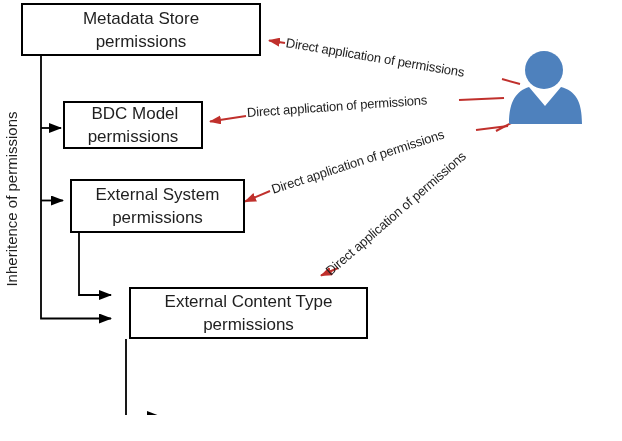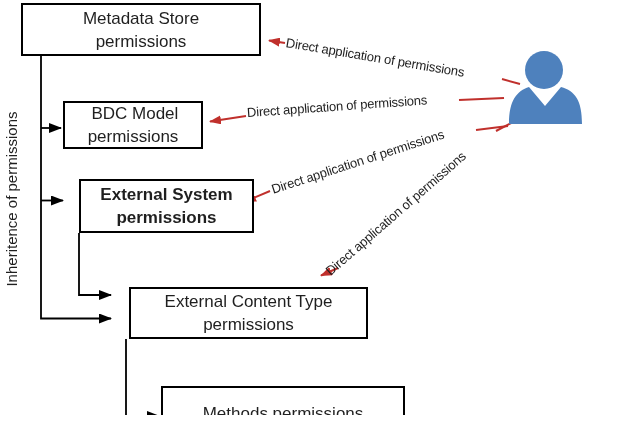--- a/index.html
+++ b/index.html
@@ -26,21 +26,21 @@
     align-items: center;
     justify-content: center;
     text-align: center;
     font-size: 17px;
     line-height: 23px;
     white-space: pre-line;
     color: #1f1f1f;
   }
   .box-metadata { left: 21px;  top: 3px;   width: 240px; height: 53px; }
   .box-bdc      { left: 63px;  top: 101px; width: 140px; height: 48px; text-align: right; }
-  .box-extsys   { left: 79px;  top: 179px; width: 175px; height: 54px; font-weight: bold; }
+  .box-extsys   { left: 70px;  top: 179px; width: 175px; height: 54px; }
   .box-ect      { left: 129px; top: 287px; width: 239px; height: 52px; }
   .box-methods  { left: 161px; top: 386px; width: 244px; height: 54px; }
 
   .vert-label {
     position: absolute;
     left: -93px; top: 191px;
     width: 210px; height: 16px;
     line-height: 16px;
     font-size: 15px;
     text-align: center;
@@ -122,23 +122,20 @@
 permissions</span>
   </div>
   <div class="box box-extsys">
     <span>External System
 permissions</span>
   </div>
   <div class="box box-ect">
     <span>External Content Type
 permissions</span>
   </div>
-  <div class="box box-methods">
-    <span>Methods permissions</span>
-  </div>
 
   <div class="vert-label">Inheritence of permissions</div>
 
   <div class="direct-label direct-label-1">Direct application of permissions</div>
   <div class="direct-label direct-label-2">Direct application of permissions</div>
   <div class="direct-label direct-label-3">Direct application of permissions</div>
   <div class="direct-label direct-label-4">Direct application of permissions</div>
 
   <svg class="actor-icon" viewBox="0 0 85 82" xmlns="http://www.w3.org/2000/svg">
     <circle cx="39" cy="25" r="19" fill="#4E81BD"></circle>

